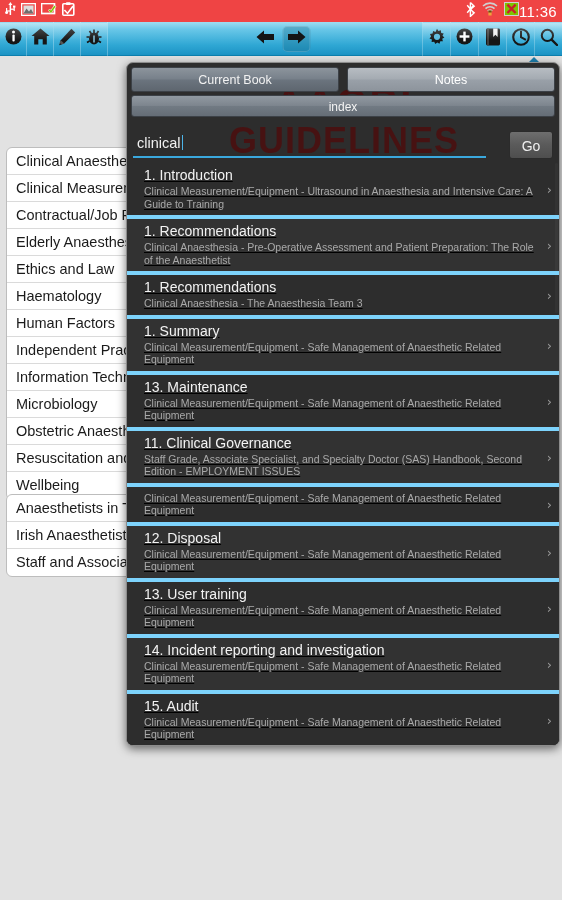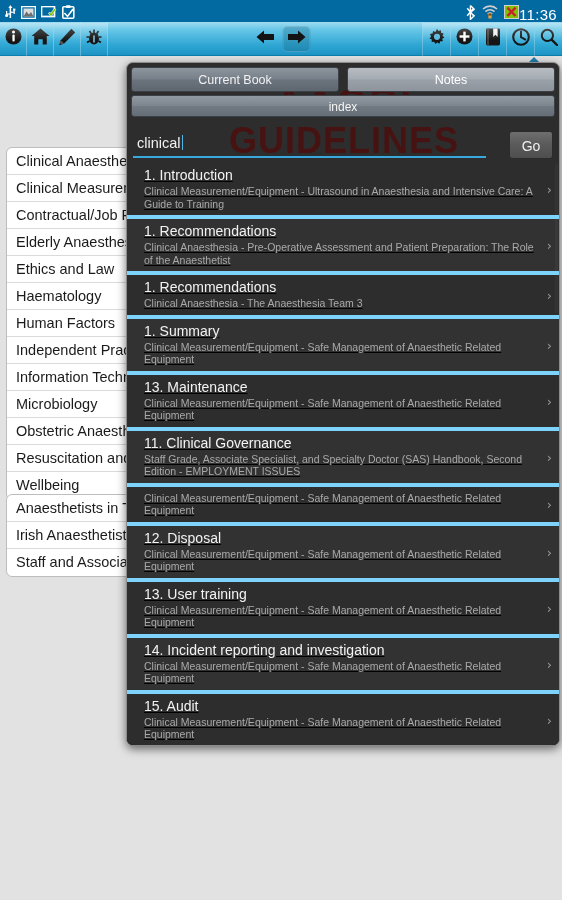--- a/index.html
+++ b/index.html
@@ -6,22 +6,22 @@
   html, body {
     width: 562px; height: 900px;
     background: #e2e2e2;
     font-family: "Liberation Sans", sans-serif;
     overflow: hidden;
   }
   #root { position: relative; width: 562px; height: 900px; background: #e2e2e2; }
 
   
   .statusbar {
-    position: absolute; top: 0; left: 0; width: 562px; height: 28px;
-    background: #0369a1; display: flex; align-items: center;
+    position: absolute; top: 0; left: 0; width: 562px; height: 22px;
+    background: #ef4444; display: flex; align-items: center;
     padding: 0 5px; color: #fff;
   }
   .sb-left { display: flex; align-items: center; gap: 5px; }
   .sb-right { margin-left: auto; display: flex; align-items: center; gap: 6px; }
   .sb-clock { font-size: 15px; color: #fff; letter-spacing: .3px; font-weight: 400; }
   .sb-ico { display:block; }
 
   
   .toolbar {
     position: absolute; top: 22px; left: 0; width: 562px; height: 34px;

